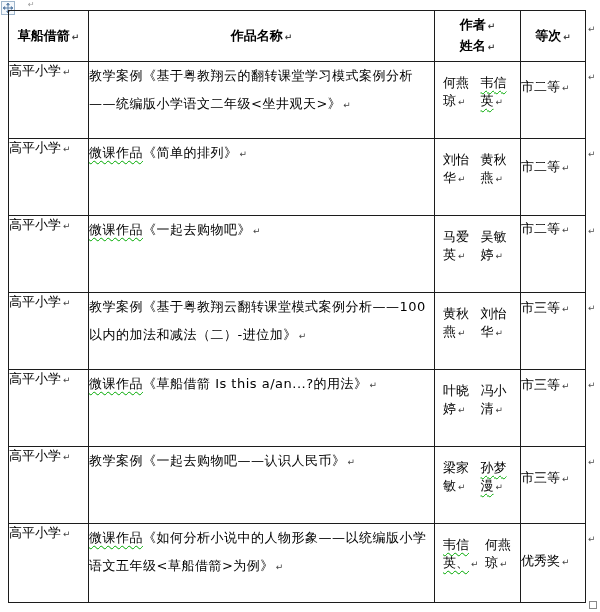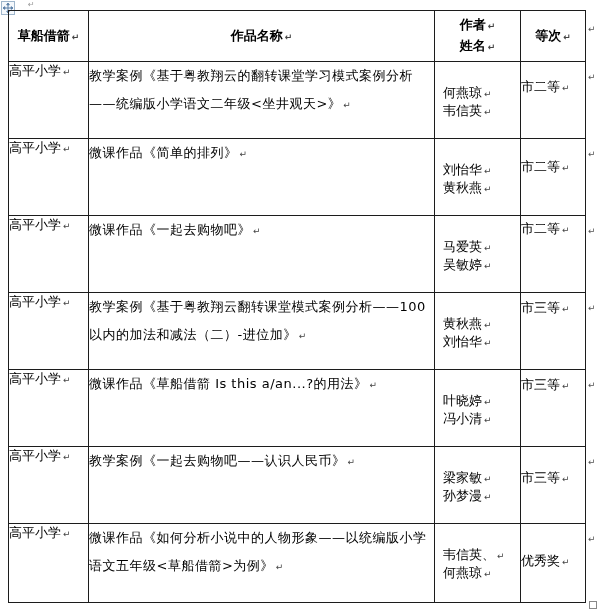--- a/index.html
+++ b/index.html
@@ -25,37 +25,37 @@
     border:1px solid #1c1c1c;padding:0;vertical-align:top;
     font-size:13px;font-weight:normal;overflow:hidden;
   }
   .doc-table th{font-weight:bold;vertical-align:middle;text-align:center;height:50px;line-height:19px;}
   .doc-table tbody tr{height:77px;}
   .doc-table tbody tr:last-child{height:79px;}
   .school-cell{padding:9px 2px 0 9px;margin-left:20px;}
   .work-cell{padding:5px 8px 0 8px;line-height:28px;letter-spacing:0.5px;}
   .author-cell{padding:0;}
   .authors{
-    height:74px;box-sizing:border-box;display:flex;flex-direction:column;
-    justify-content:center;padding:12px 2px 6px 8px;
+    height:74px;box-sizing:border-box;display:flex;flex-direction:row;
+    justify-content:flex-start;padding:12px 2px 6px 8px;
   }
   .grade-cell{padding-left:8px;}
   
   tbody tr:nth-child(1) .grade-cell{padding-top:16px;}
   tbody tr:nth-child(2) .grade-cell{padding-top:19px;}
   tbody tr:nth-child(3) .grade-cell{padding-top:4px;}
   tbody tr:nth-child(4) .grade-cell{padding-top:6px;}
   tbody tr:nth-child(5) .grade-cell{padding-top:6px;}
   tbody tr:nth-child(6) .grade-cell{padding-top:22px;}
   tbody tr:nth-child(7) .grade-cell{padding-top:28px;}
   
   .mark{font-size:9px;color:#444;margin-left:2px;}
   
   .sq{
-    text-decoration-style:wavy;
+    text-decoration:underline;text-decoration-style:wavy;
     text-decoration-color:#00a800;text-decoration-thickness:1px;
     text-underline-offset:3px;
   }
   
   .row-end{position:absolute;left:588px;font-size:9px;color:#555;}
   
   .resize-handle{
     position:absolute;left:589px;top:601px;width:6px;height:6px;
     border:1px solid #888;background:#fff;
   }

